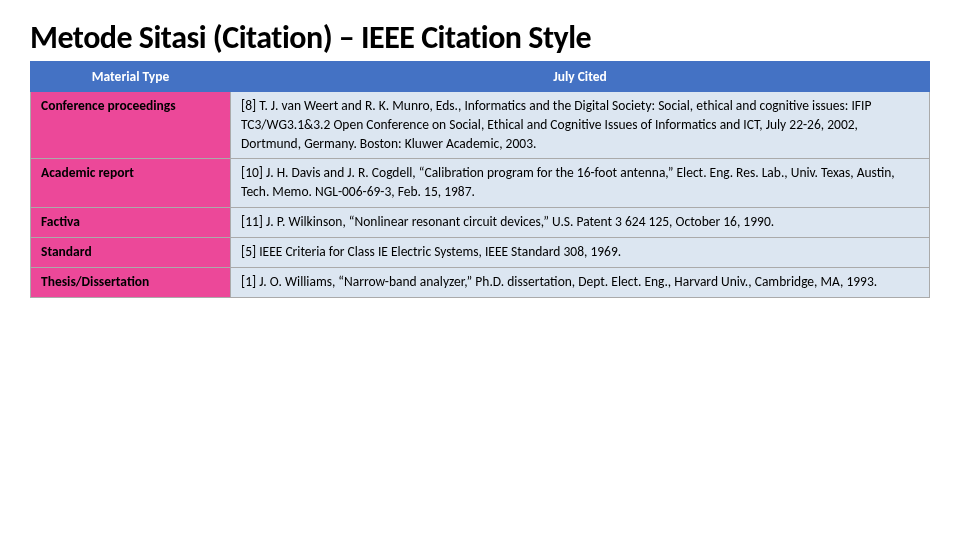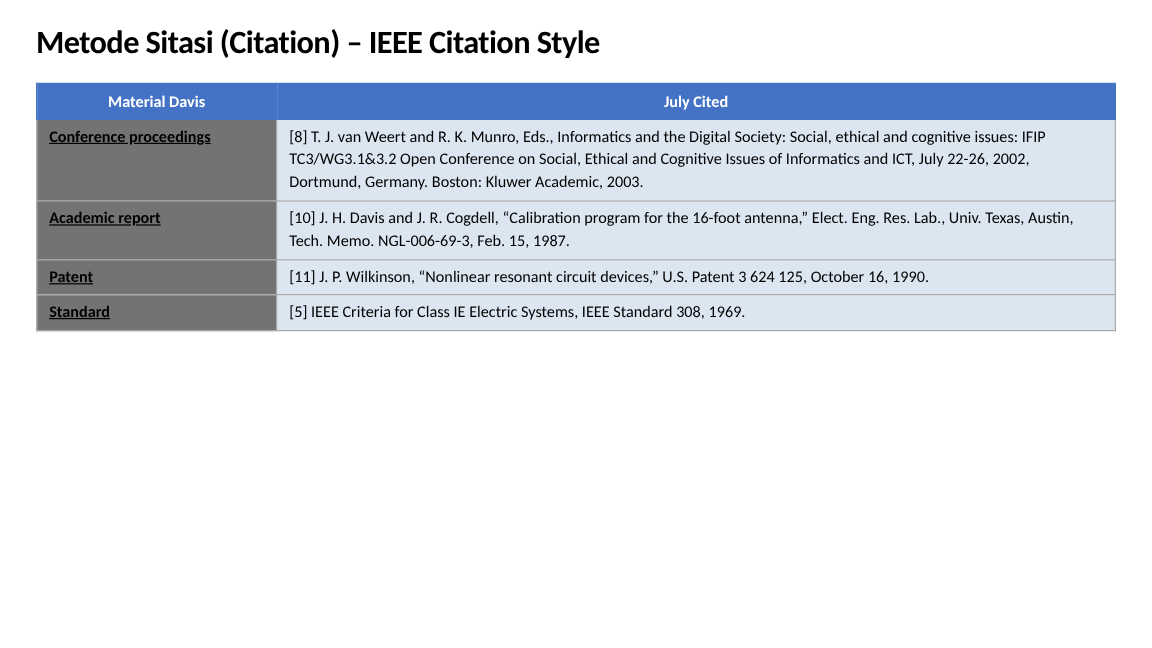--- a/index.html
+++ b/index.html
@@ -5,24 +5,24 @@
     * { margin: 0; padding: 0; box-sizing: border-box; }
     body {
       background: #fff;
       font-family: 'Calibri', 'Segoe UI', Arial, sans-serif;
       width: 960px;
       height: 540px;
       overflow: hidden;
       padding: 20px 30px;
     }
     h1 {
-      font-size: 27px;
+      font-size: 32px;
       font-weight: 900;
       color: #000;
-      margin-bottom: 18px;
+      margin-bottom: 4px;
       letter-spacing: -0.5px;
       line-height: 1.15;
     }
     table {
       width: 100%;
       border-collapse: collapse;
       font-size: 13.5px;
     }
     thead tr th {
       background-color: #4472c4;
@@ -35,60 +35,63 @@
     thead tr th:first-child {
       width: 200px;
     }
     tbody tr td {
       padding: 5px 10px;
       border: 1px solid #aaa;
       vertical-align: top;
       line-height: 1.4;
     }
     tbody tr td:first-child {
-      background-color: #737373;
+      background-color: #ec4899;
       font-weight: 600;
       color: #000;
       width: 200px;
       vertical-align: top;
-      text-decoration: underline;
     }
     tbody tr:nth-child(odd) td:last-child {
       background-color: #dce6f1;
     }
     tbody tr:nth-child(even) td:last-child {
       background-color: #dce6f1;
     }
     tbody tr td:last-child {
       background-color: #dce6f1;
     }
   </style>
 </head>
 <body>
 
 <h1>Metode Sitasi (Citation) – IEEE Citation Style</h1>
 
 <table>
   <thead>
     <tr>
-      <th>Material Davis</th>
+      <th>Material Type</th>
       <th>July Cited</th>
     </tr>
   </thead>
   <tbody id="table-body">
   <tr>
         <td>Conference proceedings</td>
         <td>[8] T. J. van Weert and R. K. Munro, Eds., Informatics and the Digital Society: Social, ethical and cognitive issues: IFIP TC3/WG3.1&amp;3.2 Open Conference on Social, Ethical and Cognitive Issues of Informatics and ICT, July 22-26, 2002, Dortmund, Germany. Boston: Kluwer Academic, 2003.</td>
       </tr>
       <tr>
         <td>Academic report</td>
         <td>[10] J. H. Davis and J. R. Cogdell, “Calibration program for the 16-foot antenna,” Elect. Eng. Res. Lab., Univ. Texas, Austin, Tech. Memo. NGL-006-69-3, Feb. 15, 1987.</td>
       </tr>
       <tr>
-        <td>Patent</td>
+        <td>Factiva</td>
         <td>[11] J. P. Wilkinson, “Nonlinear resonant circuit devices,” U.S. Patent 3 624 125, October 16, 1990.</td>
       </tr>
       <tr>
         <td>Standard</td>
         <td>[5] IEEE Criteria for Class IE Electric Systems, IEEE Standard 308, 1969.</td>
       </tr>
+      <tr>
+        <td>Thesis/Dissertation</td>
+        <td>[1] J. O. Williams, “Narrow-band analyzer,” Ph.D. dissertation, Dept. Elect. Eng., Harvard Univ., Cambridge, MA, 1993.</td>
+      </tr>
     </tbody>
 </table>
 
 </body></html>

